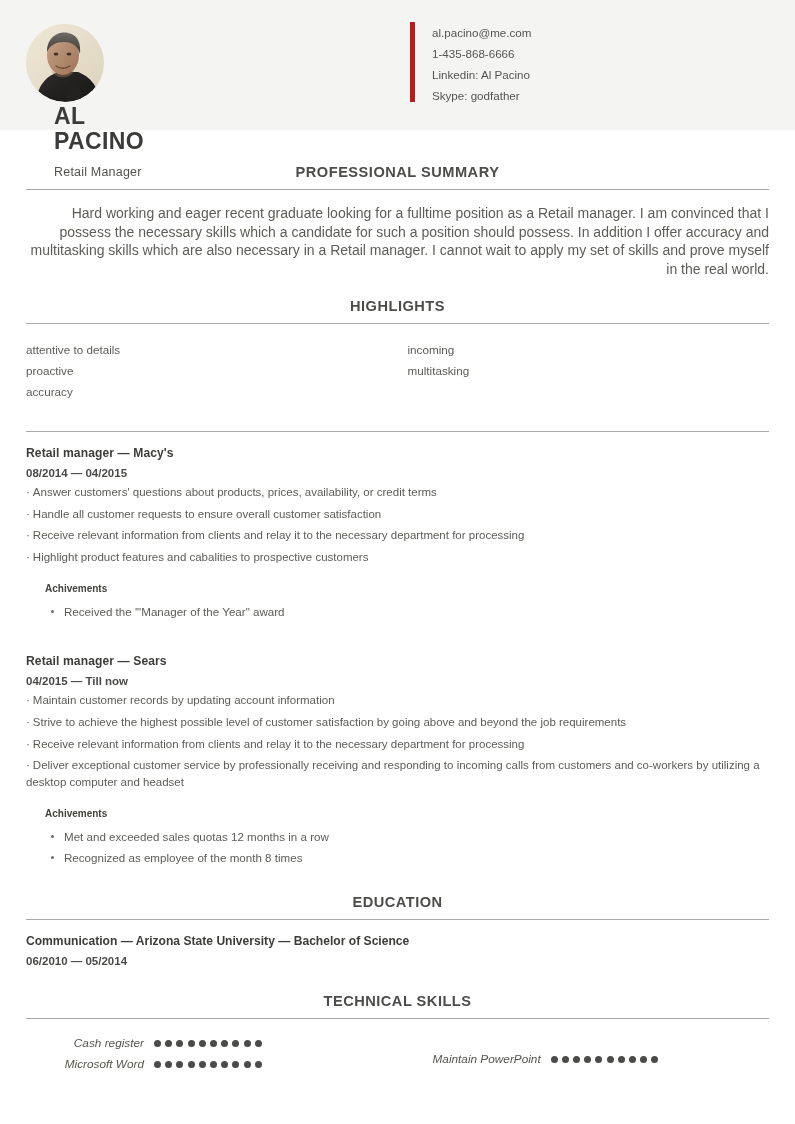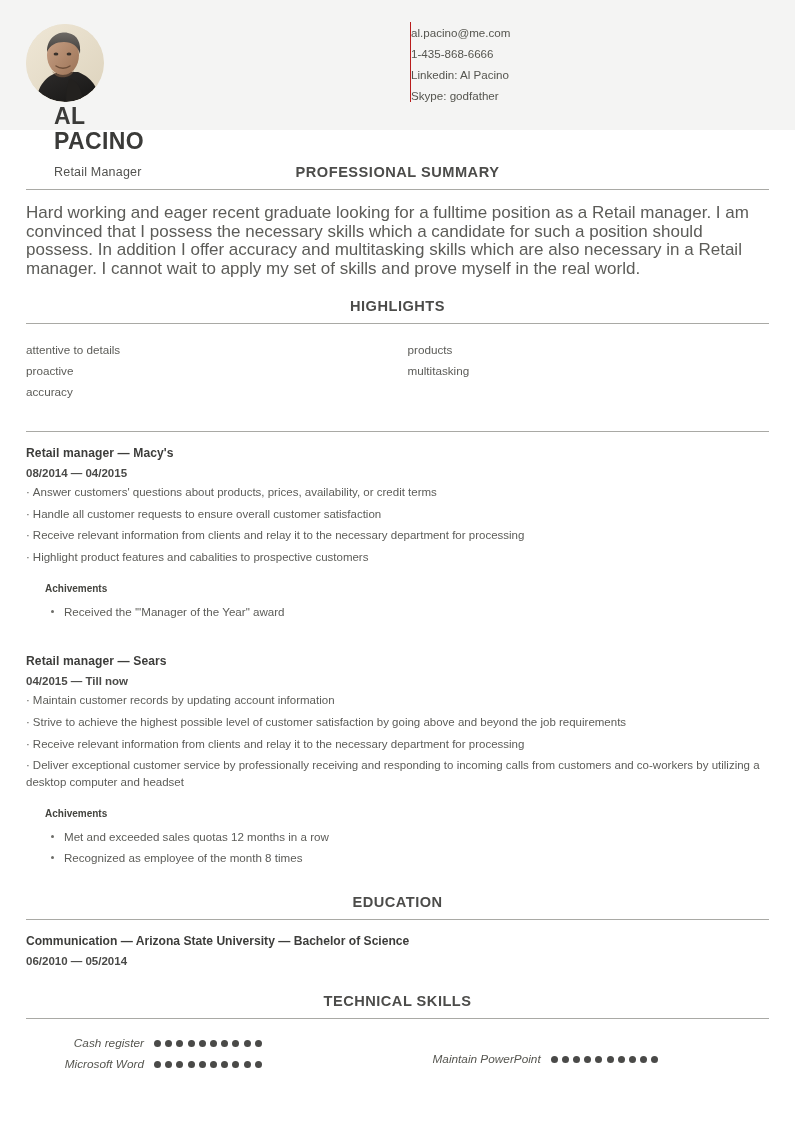--- a/index.html
+++ b/index.html
@@ -57,21 +57,22 @@
     line-height: 25px;
   }
   .job-title {
     margin-top: 11px;
     font-size: 12.5px;
     color: #52524f;
     letter-spacing: .2px;
   }
 
   .contact {
-    border-left: 1px solid #b91c1c;
+    border-left: 5px solid #b91c1c;
+    padding-left: 17px;
     margin-top: 22px;
     margin-left: 12px;
     height: 80px;
     box-sizing: border-box;
   }
   .contact-line {
     font-size: 11.6px;
     line-height: 21px;
     color: #55554f;
     white-space: nowrap;
@@ -90,25 +91,25 @@
     text-transform: uppercase;
     text-align: center;
   }
   .rule {
     height: 1px;
     background: #a9a9a5;
     margin-top: 9px;
   }
 
   .summary-text {
-    font-size: 17px;
+    font-size: 14px;
     line-height: 18.5px;
     color: #5c5c58;
     margin-top: 14px;
-    text-align: left;
+    text-align: right;
   }
 
   
   .highlights-grid {
     margin-top: 15px;
     display: flex;
   }
   .hl-col { width: 50%; }
   .hl-col.right { padding-left: 20px; }
   .hl-item {
@@ -295,21 +296,21 @@
   <div class="section">
     <div class="section-title">HIGHLIGHTS</div>
     <div class="rule"></div>
     <div class="highlights-grid">
       <div class="hl-col left">
         <div class="hl-item">attentive to details</div>
         <div class="hl-item">proactive</div>
         <div class="hl-item">accuracy</div>
       </div>
       <div class="hl-col right">
-        <div class="hl-item">products</div>
+        <div class="hl-item">incoming</div>
         <div class="hl-item">multitasking</div>
       </div>
     </div>
   </div>
 
   <div class="sp-20"></div>
 
   <div class="section">
     <div class="rule"></div>
 

